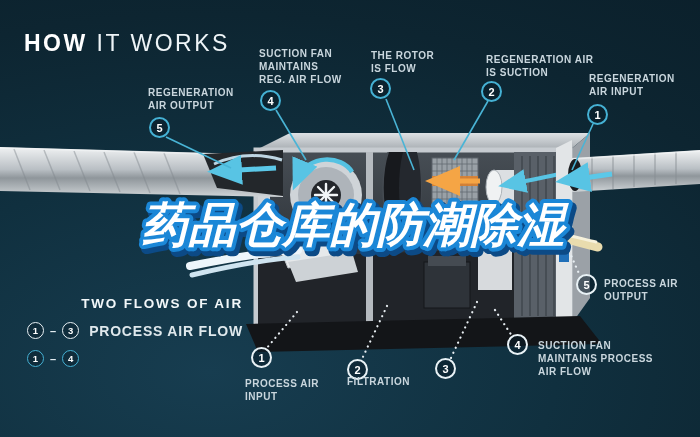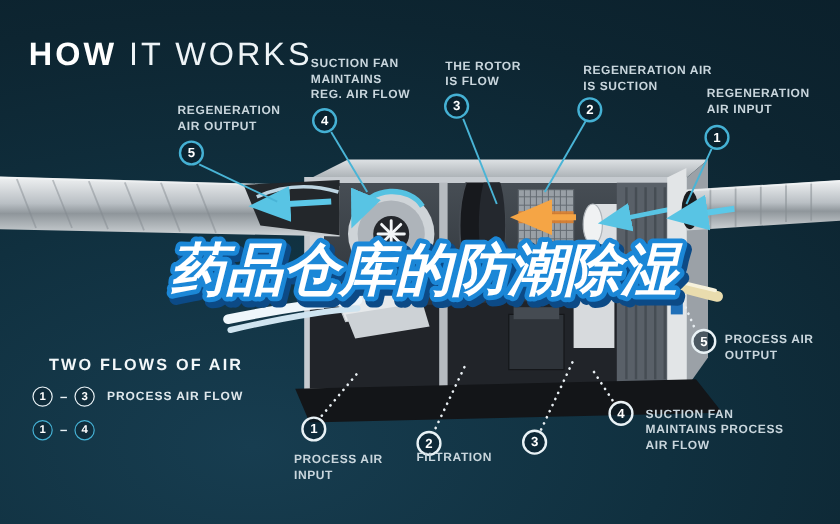--- a/index.html
+++ b/index.html
@@ -1,21 +1,21 @@
 <!DOCTYPE html>
 <html><head>
 <meta charset="utf-8">
 <style>
   html,body{margin:0;padding:0;}
   .stage{
     position:relative;width:700px;height:437px;overflow:hidden;
     background:radial-gradient(130% 120% at 30% 85%, #173d50 0%, #10303f 38%, #0d2531 68%, #0a1e29 100%);
     font-family:"Liberation Sans", sans-serif;
   }
-  .title{position:absolute;left:24px;top:30px;font-size:27px;color:#ffffff;letter-spacing:2.5px;white-space:nowrap;}
+  .title{position:absolute;left:24px;top:30px;font-size:23px;color:#ffffff;letter-spacing:2.5px;white-space:nowrap;}
   .title .b{font-weight:700;}
   .title .l{font-weight:300;color:#eef4f7;}
   .callout-label{
     position:absolute;font-size:10px;font-weight:700;color:#c9d6dd;
     letter-spacing:.5px;line-height:1.3;white-space:pre-line;
   }
   .badge{
     position:absolute;width:21px;height:21px;border-radius:50%;
     display:flex;align-items:center;justify-content:center;
     font-size:11px;font-weight:700;color:#fff;
@@ -27,21 +27,21 @@
   .legend-heading{font-size:13.5px;font-weight:700;color:#f2f7f9;letter-spacing:1.8px;margin-bottom:11px;}
   .legend-row{display:flex;align-items:center;margin-bottom:11px;}
   .lcircle{
     width:17px;height:17px;border-radius:50%;box-sizing:border-box;
     display:flex;align-items:center;justify-content:center;
     font-size:9.5px;font-weight:700;color:#fff;background:rgba(10,30,42,.4);
   }
   .lcircle.proc{border:1.5px solid #e9f2f6;}
   .lcircle.reg{border:1.5px solid #45b1d4;}
   .ldash{color:#e9f2f6;font-weight:700;margin:0 6px;font-size:11px;}
-  .legend-label{font-size:10px;font-weight:700;color:#dfe8ec;letter-spacing:.8px;margin-left:10px;}
+  .legend-label{font-size:14px;font-weight:700;color:#dfe8ec;letter-spacing:.8px;margin-left:10px;}
   svg{position:absolute;left:0;top:0;}
 </style>
 </head>
 <body>
 
 <div class="stage">
 
   <svg width="700" height="437" viewBox="0 0 700 437">
     <defs>
       <linearGradient id="metalV" x1="0" y1="0" x2="0" y2="1">

